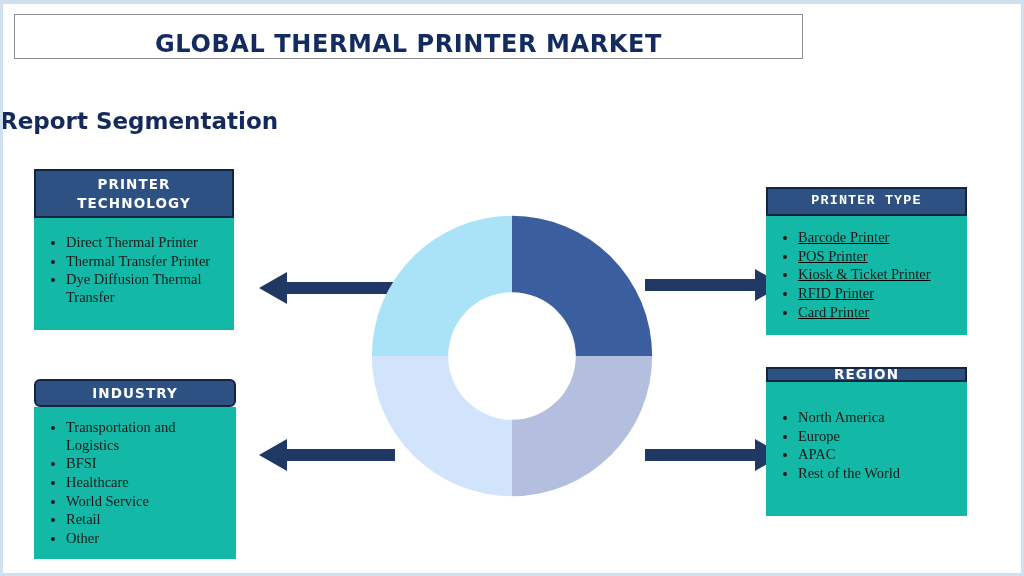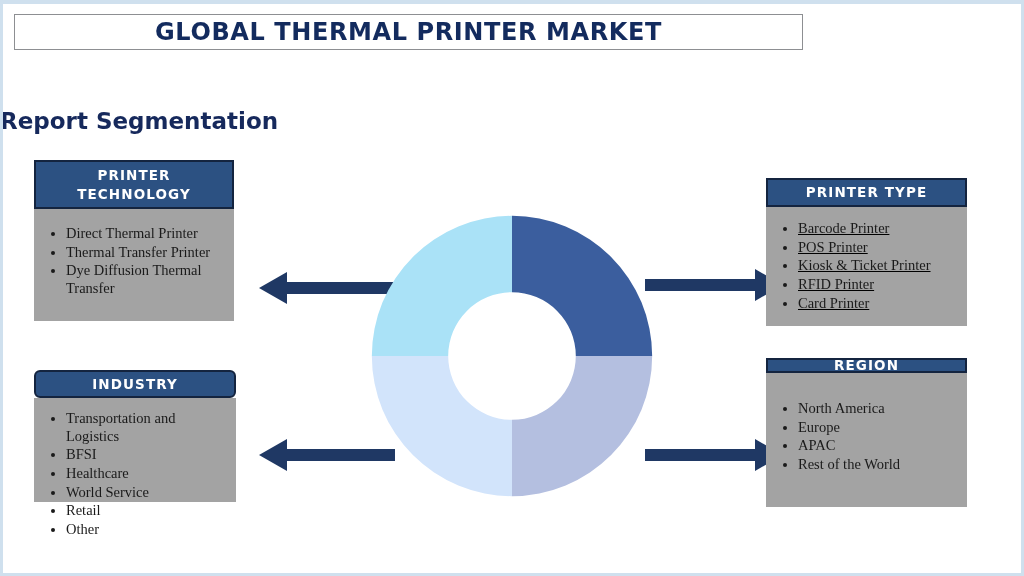--- a/index.html
+++ b/index.html
@@ -25,25 +25,25 @@
     z-index:40;
   }
   .inner-white{
     position:absolute;left:4px;top:4px;width:1016px;height:568px;
     background:#ffffff;
     z-index:0;
   }
 
   
   .title-box{
-    position:absolute;left:14px;top:14px;width:789px;height:36px;
+    position:absolute;left:14px;top:14px;width:789px;height:45px;
     box-sizing:border-box;
     border:1px solid #8d8f92;
     background:#ffffff;
-    display:flex;align-items:center;justify-content:center;
+    display:flex;align-items:flex-end;justify-content:center;
     z-index:10;
   }
   .title-text{
     font-size:24px;font-weight:bold;color:#132b5e;
     letter-spacing:.6px;
     font-family:"DejaVu Sans", sans-serif;
   }
 
   .subtitle{
     position:absolute;left:0;top:108px;width:1024px;
@@ -60,24 +60,25 @@
     border:2px solid #14243f;
     color:#ffffff;
     display:flex;align-items:center;justify-content:center;
     text-align:center;
     font-family:"DejaVu Sans", sans-serif;
     font-weight:bold;
     font-size:13.5px;
     letter-spacing:1.1px;
     line-height:1.35;
     padding:3px 6px;
+    margin-top:9px;
   }
   .seg-body{
     box-sizing:border-box;
-    background:#a3a3a3;
+    background:#14b8a6;
     padding:14px 10px 10px 10px;
   }
   .seg-body ul{
     margin:0;padding:0 0 0 22px;
     list-style-type:disc;
   }
   .seg-body li{
     font-family:"Liberation Serif", serif;
     font-size:14.5px;
     color:#1a1a1a;
@@ -85,25 +86,25 @@
     margin:0 0 1px 0;
   }
 
   
   #seg-printer-technology{left:34px;top:160px;width:200px;}
   #seg-printer-technology .seg-header{height:49px;}
   #seg-printer-technology .seg-body{height:112px;padding-top:16px;}
 
   #seg-industry{left:34px;top:370px;width:202px;}
   #seg-industry .seg-header{height:28px;border-radius:6px;}
-  #seg-industry .seg-body{height:104px;padding-top:12px;}
+  #seg-industry .seg-body{height:152px;padding-top:12px;}
 
   
   #seg-printer-type{left:766px;top:178px;width:201px;}
-  #seg-printer-type .seg-header{height:29px;}
+  #seg-printer-type .seg-header{height:29px;font-family:Liberation Mono, monospace;}
   #seg-printer-type .seg-body{height:119px;padding-top:13px;text-decoration:underline;}
 
   #seg-region{left:766px;top:358px;width:201px;}
   #seg-region .seg-header{height:15px;}
   #seg-region .seg-body{height:134px;padding-top:27px;}
 
   
   .arrow-svg{position:absolute;z-index:12;}
   #arrow-left-top{left:255px;top:268px;}
   #arrow-left-bottom{left:255px;top:435px;}

